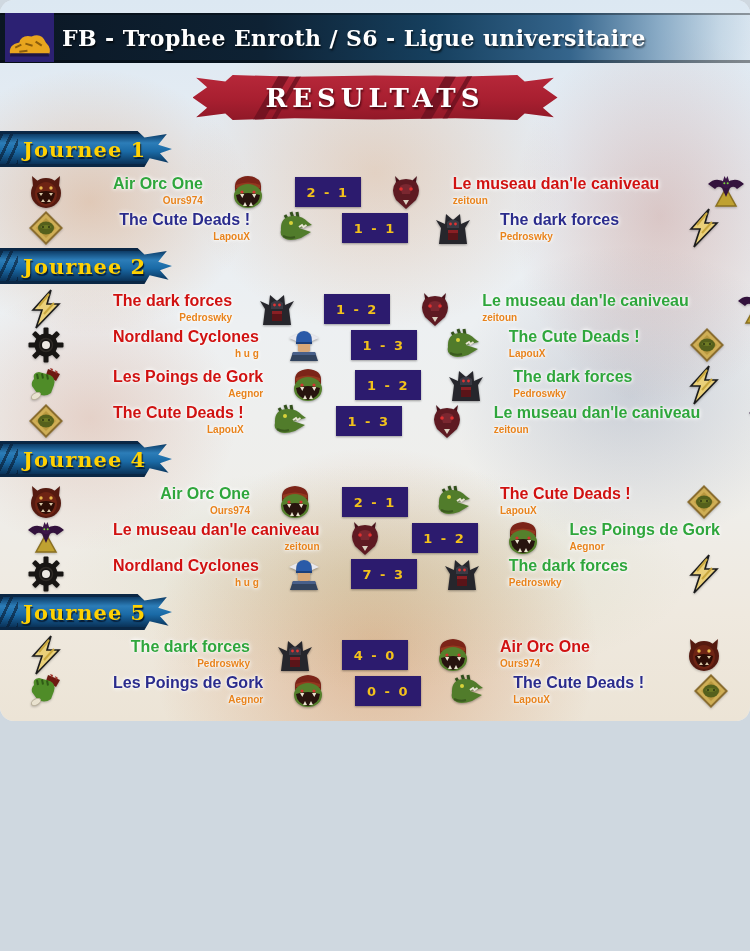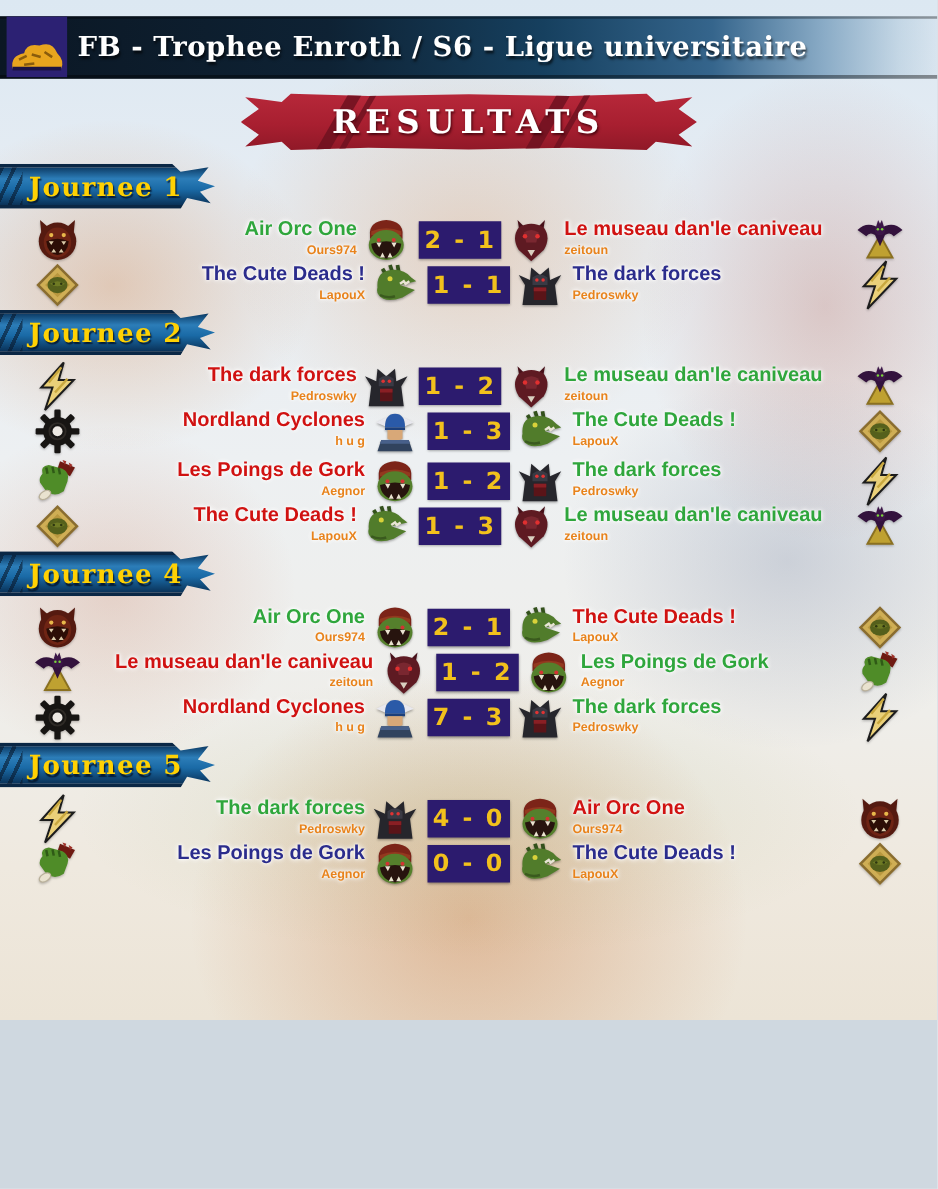--- a/index.html
+++ b/index.html
@@ -1,19 +1,20 @@
 <!DOCTYPE html>
 <html><head>
 <meta charset="utf-8">
 <style>
   html,body { margin:0; padding:0; background:#cfd8e0; }
   .page {
-    position:relative; width:750px; height:816px; overflow:hidden;
+    position:relative; width:750px; height:721px; overflow:hidden;
     background:#e9eef3;
     font-family:"Liberation Sans", sans-serif;
+    border-radius:14px;
   }
   
   .bg-art {
     position:absolute; inset:0; z-index:0;
     background:
       radial-gradient(230px 190px at 12% 28%, rgba(205,115,45,.30), transparent 70%),
       radial-gradient(270px 230px at 50% 24%, rgba(215,130,60,.26), transparent 70%),
       radial-gradient(210px 270px at 88% 30%, rgba(165,60,40,.22), transparent 70%),
       radial-gradient(250px 210px at 84% 55%, rgba(95,110,145,.24), transparent 72%),
       radial-gradient(210px 190px at 12% 58%, rgba(190,90,50,.20), transparent 70%),
@@ -68,21 +69,21 @@
   .daylabel {
     position:absolute; left:23px; top:50%; transform:translateY(-50%);
     font-family:"DejaVu Serif", serif; font-weight:bold; font-size:21px;
     color:#ffd103; letter-spacing:1px; text-shadow:1px 2px 1px rgba(5,25,50,.95);
     white-space:nowrap;
   }
   .section { margin-bottom:4px; }
   
   .row {
     display:grid; grid-template-columns:92px 1fr 44px 72px 44px 1fr 92px;
-    align-items:center; height:36px;
+    align-items:center; height:36px;gap:21px;
   }
   .edge { display:flex; justify-content:center; align-items:center; }
   .badge { width:40px; height:40px; filter:drop-shadow(0 1px 1px rgba(0,0,0,.25)); }
   .avatar { width:42px; height:40px; filter:drop-shadow(0 1px 1px rgba(0,0,0,.35)); }
   .tblock { overflow:visible; }
   .tblock.home { text-align:right; padding-right:3px; }
   .tblock.away { text-align:left; padding-left:3px; }
   .tname {
     font-size:16px; font-weight:bold; line-height:18px; white-space:nowrap;
     text-shadow:0 0 2px #fff,0 0 4px #fff,0 0 6px rgba(255,255,255,.7);
@@ -92,21 +93,21 @@
     font-size:10px; font-weight:bold; color:#e8831c; line-height:16px; white-space:nowrap;
     text-shadow:0 0 2px #fff,0 0 4px #fff,0 0 6px rgba(255,255,255,.7);
     cursor:pointer;
   }
   .score {
     width:66px; height:30px; background:#2c1b6e; display:flex; align-items:center;
     justify-content:center; justify-self:center; box-shadow:0 1px 2px rgba(0,0,0,.35);
   }
   .score span {
     color:#f2c11c; font-family:"DejaVu Sans", sans-serif; font-weight:bold;
-    font-size:19px; letter-spacing:2px; white-space:nowrap;
+    font-size:13px; letter-spacing:2px; white-space:nowrap;
   }
   .defs-hidden { position:absolute; width:0; height:0; overflow:hidden; }
 </style>
 </head>
 <body>
 
 <svg class="defs-hidden" aria-hidden="true">
   <defs>
     <symbol id="i-orc-head" viewBox="0 0 40 40">
       <path d="M7 16 Q6 5 20 4 Q34 5 33 16 L33 19 L7 19 Z" fill="#7c2418"></path>

